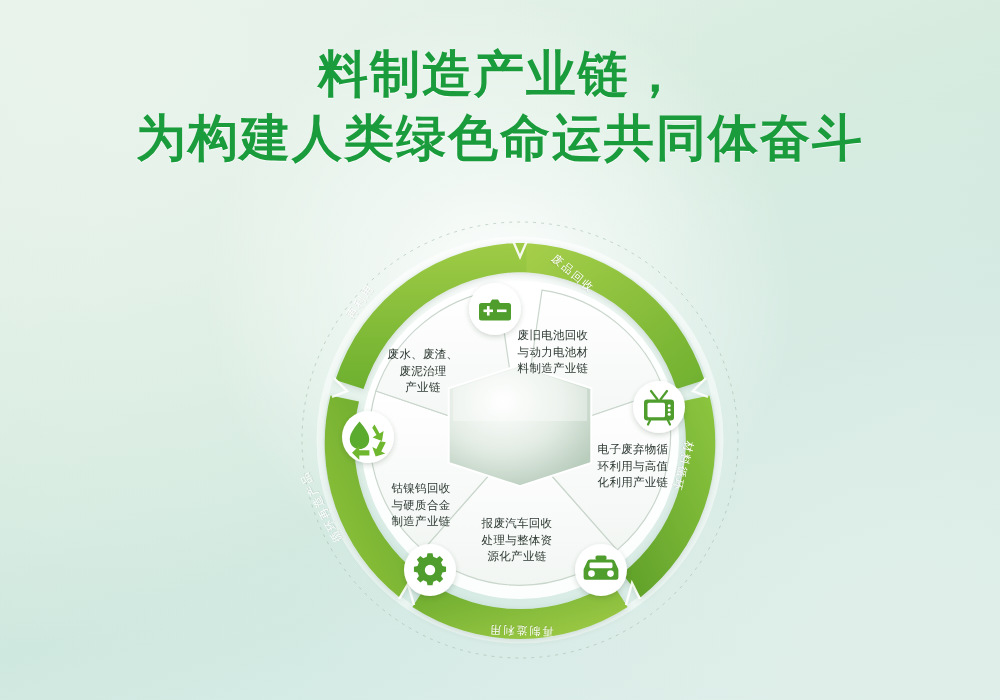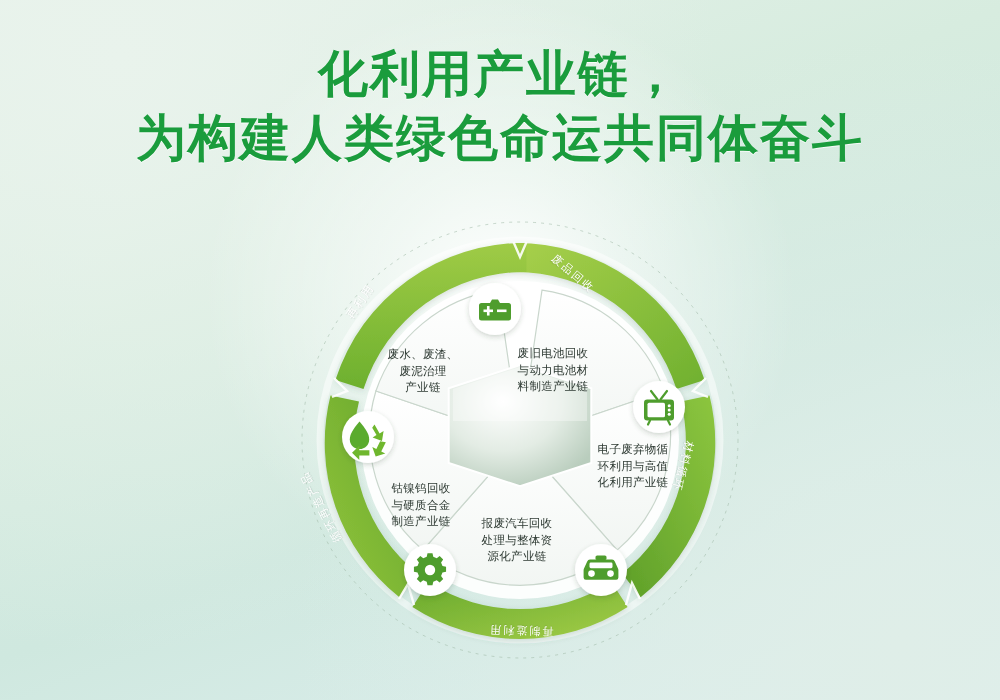--- a/index.html
+++ b/index.html
@@ -69,21 +69,21 @@
     margin-top:17px;font-size:15px;font-weight:bold;color:#ffffff;letter-spacing:3px;
     text-shadow:0 1px 2px rgba(40,80,55,.35);
   }
 </style>
 </head>
 <body>
 
 <div id="stage">
 
   <div class="headline">
-    <span class="hl-1">化利用产业链，</span>
+    <span class="hl-1">料制造产业链，</span>
     <span class="hl-2">为构建人类绿色命运共同体奋斗</span>
   </div>
 
   <div id="diagram">
 
     <svg viewBox="0 0 450 450">
       <defs>
         <linearGradient id="arcG1" x1="0" y1="0" x2="1" y2="1">
           <stop offset="0%" stop-color="#a8d04b"></stop>
           <stop offset="100%" stop-color="#6fb02f"></stop>
@@ -266,21 +266,21 @@
                  C -14.0 12.0 -18.2 7.9 -18.2 2.4
                  C -18.2 -2.6 -15.0 -8.0 -8.5 -15.5 Z"></path>
         <g fill="#6fb72e">
           <path d="M 6.5 -12.4 L 11.6 -3.6 L 15.6 -6.0 L 14.0 4.0 L 4.6 0.4 L 8.5 -1.9 L 4.2 -9.3 Z"></path>
           <path d="M 17.4 6.6 L 12.2 15.3 L 16.1 17.6 L 6.3 19.9 L 3.6 10.2 L 7.5 12.5 L 11.8 5.1 Z" transform="rotate(-4)"></path>
           <path d="M 1.4 18.4 L -8.7 18.4 L -8.7 22.9 L -16.0 15.8 L -8.7 8.7 L -8.7 13.2 L 1.4 13.2 Z" transform="rotate(0)"></path>
         </g>
       </g>
     </svg>
 
-    <div class="seg-label" style="left:200px;top:130px;width:116px;">废旧电池回收
+    <div class="seg-label" style="left:200px;top:112px;width:116px;">废旧电池回收
 与动力电池材
 料制造产业链</div>
 
     <div class="seg-label" style="left:282px;top:226px;width:112px;">电子废弃物循
 环利用与高值
 化利用产业链</div>
 
     <div class="seg-label" style="left:164px;top:300px;width:116px;">报废汽车回收
 处理与整体资
 源化产业链</div>

